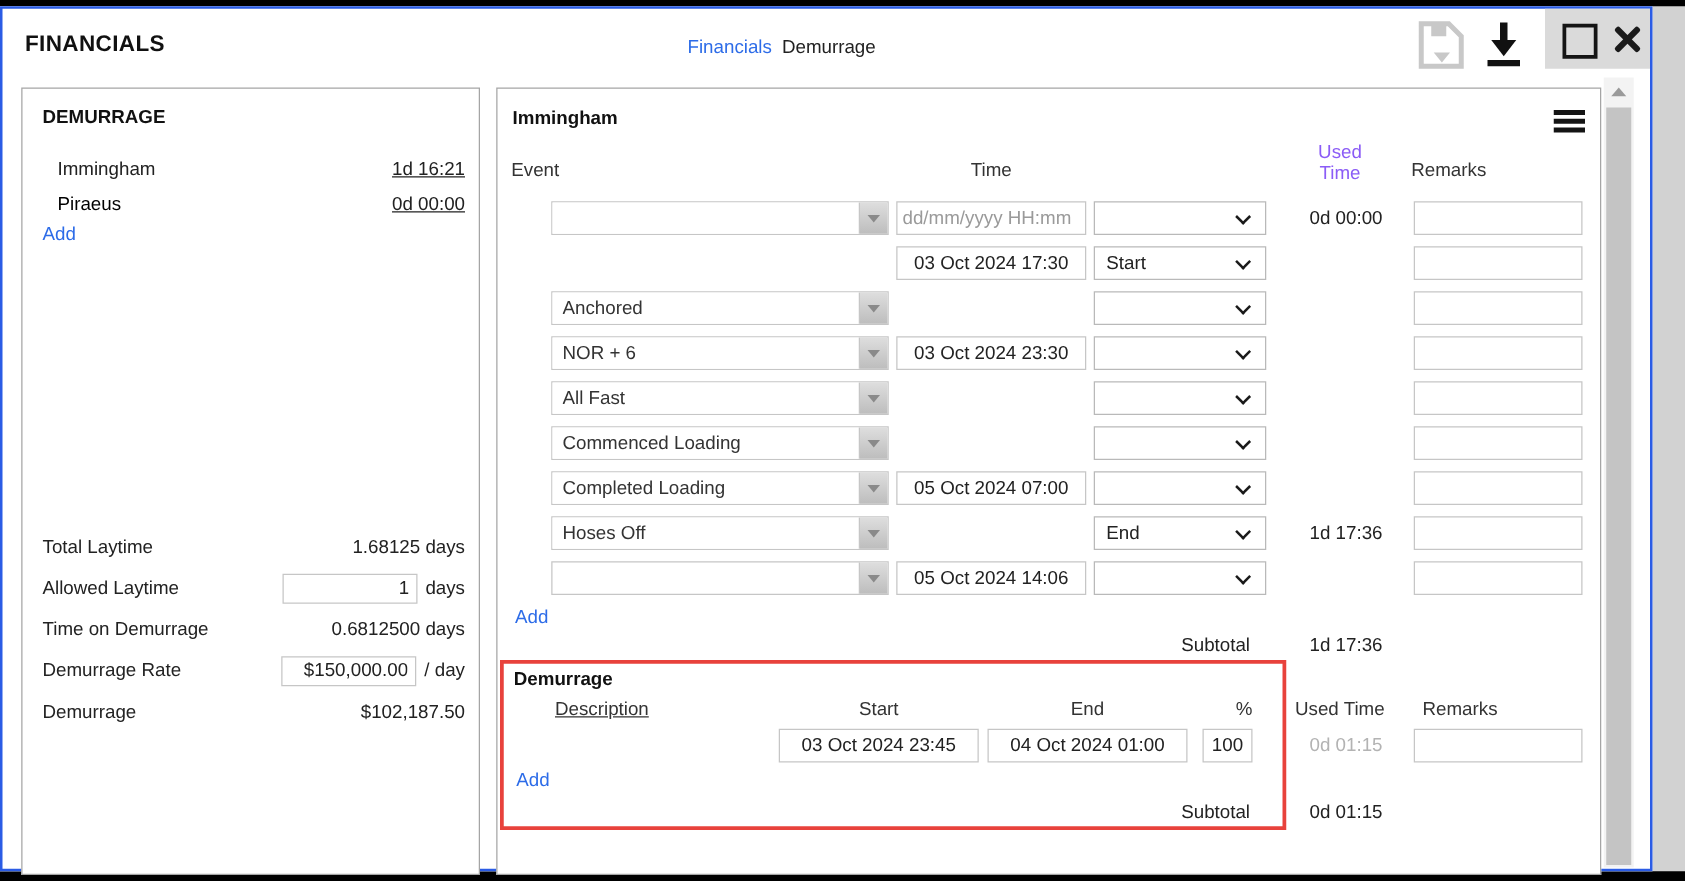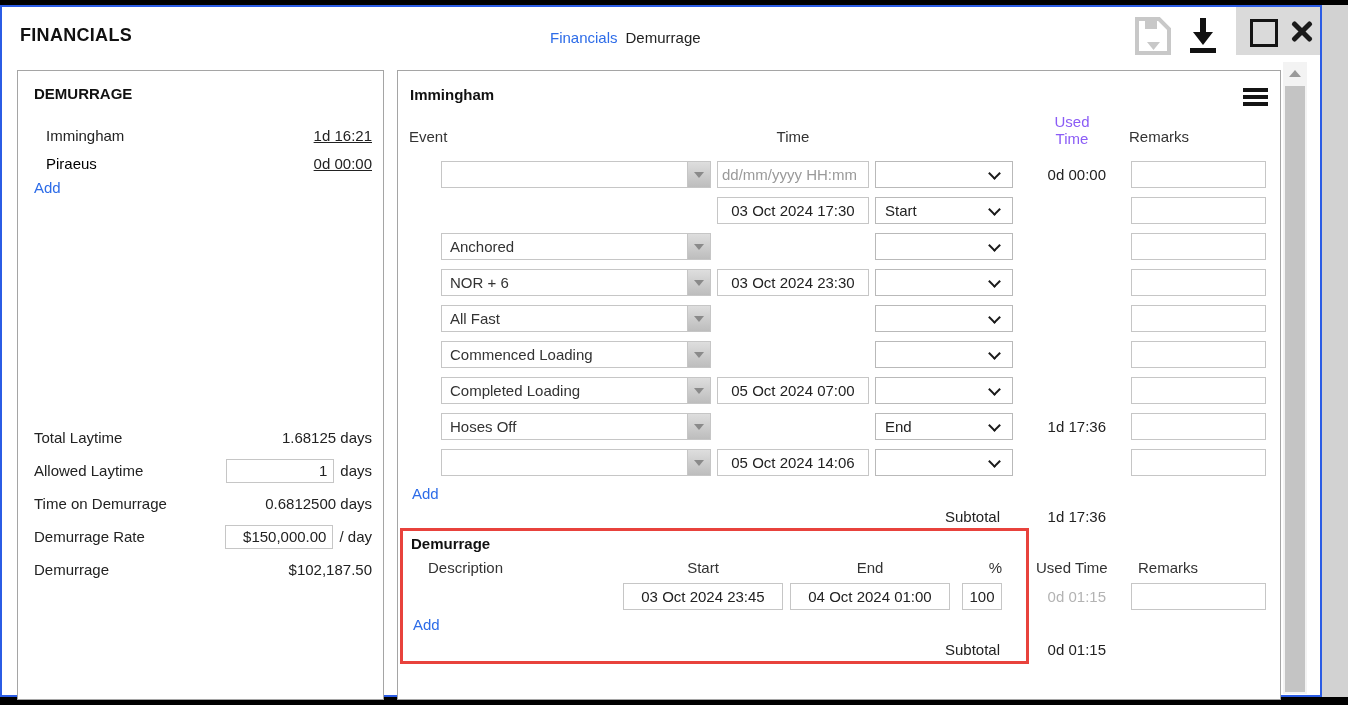--- a/index.html
+++ b/index.html
@@ -69,21 +69,21 @@
   .rem-in{position:absolute;left:733px;top:0;width:135px;height:27px;border:1px solid #c6c6c6;box-sizing:border-box;font:inherit;padding:0 6px;}
   .add-link{color:#2d6ce8;cursor:pointer;}
   .ev-add{position:absolute;left:14px;top:414px;}
   .sub-label{position:absolute;left:480px;width:122px;text-align:right;color:#222;}
   .sub-value{position:absolute;left:600px;width:108px;text-align:right;color:#222;}
   .ev-sub{top:437px;}
   
   .ded-box{position:absolute;left:2px;top:457px;width:629px;height:136px;border:3px solid #e8423c;box-sizing:border-box;}
   .ded-title{position:absolute;left:13px;top:464px;font-weight:700;color:#111;}
   .dh{position:absolute;top:488px;color:#333;}
-  .dh-desc{left:30px;}
+  .dh-desc{left:46px;text-decoration:underline;}
   .dh-start{left:225px;width:160px;text-align:center;}
   .dh-end{left:392px;width:160px;text-align:center;}
   .dh-pct{left:540px;width:64px;text-align:right;}
   .dh-used{left:638px;}
   .dh-rem{left:740px;}
   .ded-row{position:absolute;left:0;top:512px;width:882px;height:27px;}
   .d-desc{position:absolute;left:43px;top:0;width:177px;height:27px;border:1px solid #c6c6c6;box-sizing:border-box;font:inherit;padding:0 7px;color:#222;}
   .d-start{position:absolute;left:225px;top:0;width:160px;height:27px;border:1px solid #c6c6c6;box-sizing:border-box;font:inherit;text-align:center;color:#222;}
   .d-end{position:absolute;left:392px;top:0;width:160px;height:27px;border:1px solid #c6c6c6;box-sizing:border-box;font:inherit;text-align:center;color:#222;}
   .d-pct{position:absolute;left:564px;top:0;width:40px;height:27px;border:1px solid #c6c6c6;box-sizing:border-box;font:inherit;text-align:center;color:#222;}

